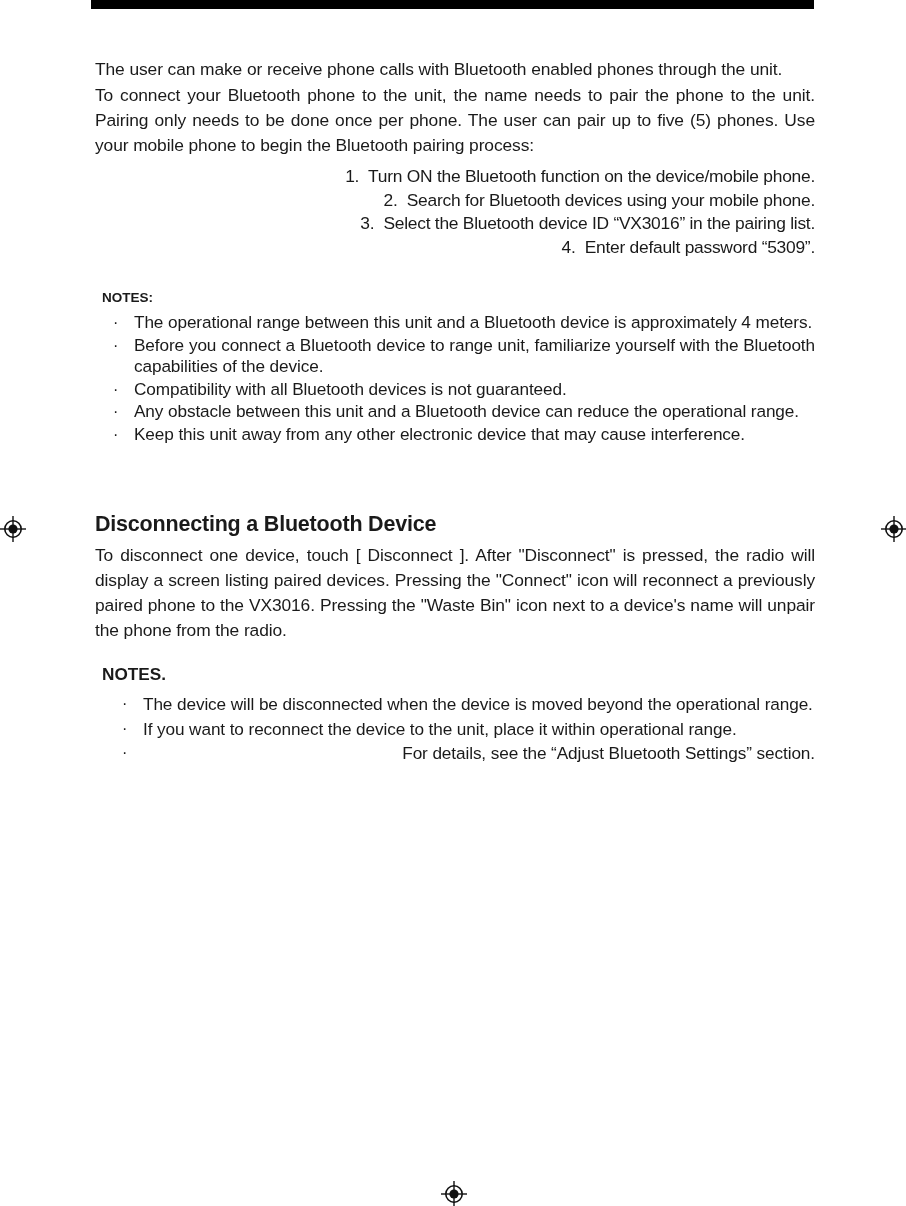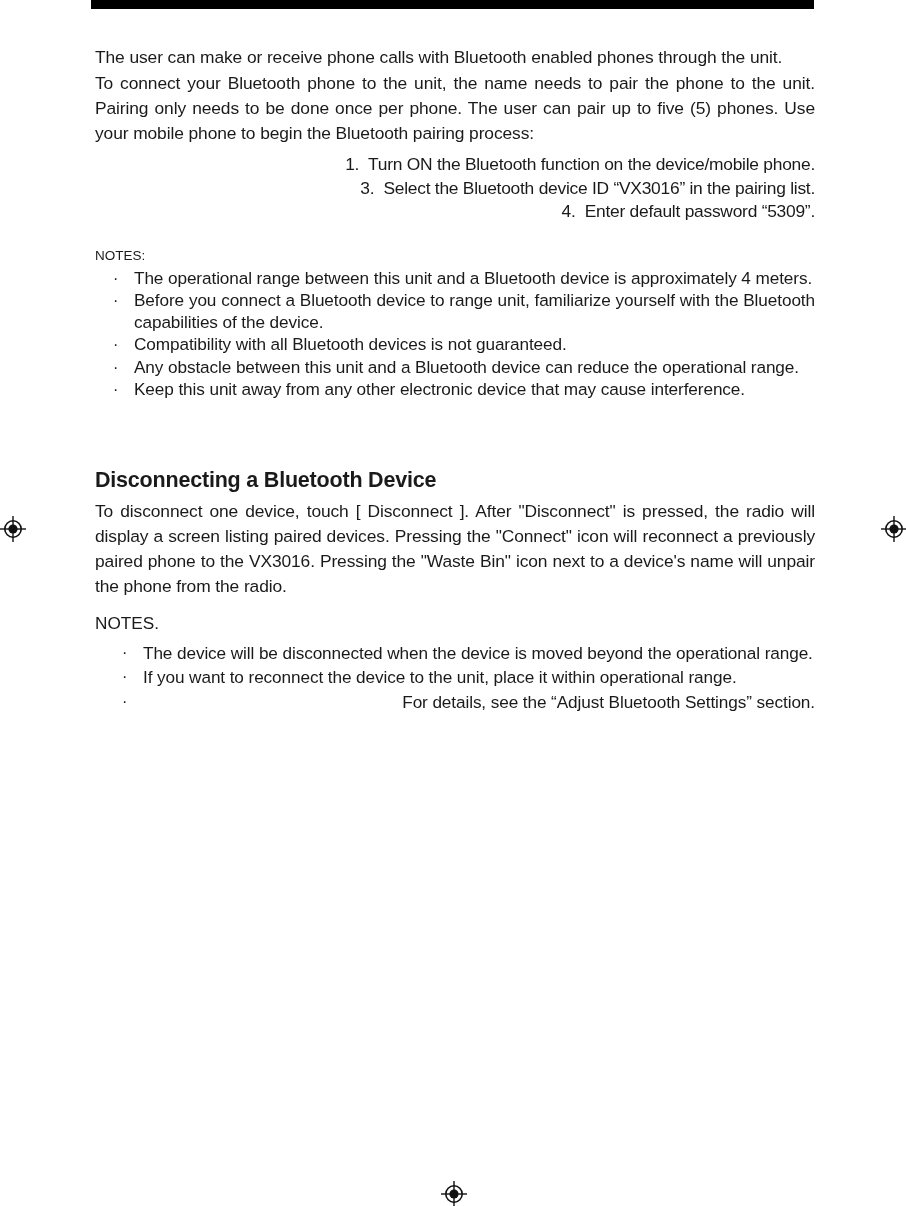--- a/index.html
+++ b/index.html
@@ -33,21 +33,21 @@
   }
   .reg-mark svg { display: block; }
   #reg-left  { left: 0px;   top: 516px; }
   #reg-right { left: 881px; top: 516px; }
   #reg-bottom{ left: 441px; top: 1181px; }
 
   
   #page-body {
     position: absolute;
     left: 95px;
-    top: 44px;
+    top: 56px;
     width: 720px;
   }
 
   .para {
     font-size: 17.4px;
     line-height: 25px;
     margin: 0;
     text-align: justify;
     text-justify: inter-word;
     letter-spacing: -0.1px;
@@ -77,22 +77,22 @@
   }
   ol.steps li {
     font-size: 17.4px;
     line-height: 23.5px;
     letter-spacing: -0.25px;
     white-space: pre;
   }
 
   
   .notes-label {
-    font-weight: normal;
-    margin: 0;
+    font-weight: bold;
+    margin: 7px;
     letter-spacing: 0px;
   }
   .notes-label.small { font-size: 13.5px; }
   .notes-label.large { font-size: 17.2px; }
 
   ul.notes {
     margin: 4px 0 0 0;
     padding: 0;
     list-style: none;
   }
@@ -169,20 +169,21 @@
 
 <div id="page-body">
 
   <p class="para lead">The user can make or receive phone calls with Bluetooth enabled phones through the unit.</p>
 
 
   <p class="para"><span>To connect your Bluetooth phone to the unit, the name needs to pair the phone to the unit.  Pairing only needs to be done once per phone. </span><b class="inline-bold">The user can pair up to  five  (5)  phones</b><span>. Use your mobile phone to begin the Bluetooth pairing process:</span></p>
 
   <ol class="steps">
     <li>1.  Turn ON the Bluetooth function on the device/mobile phone.</li>
+    <li>2.  Search for Bluetooth devices using your mobile phone.</li>
     <li>3.  Select the Bluetooth device ID “VX3016” in the pairing list.</li>
     <li>4.  Enter default password “5309”.</li>
   </ol>
 
   <div class="gap-before-notes"></div>
 
   <p class="notes-label small">NOTES:</p>
 
   <ul class="notes" id="notes-1">
     <li>

